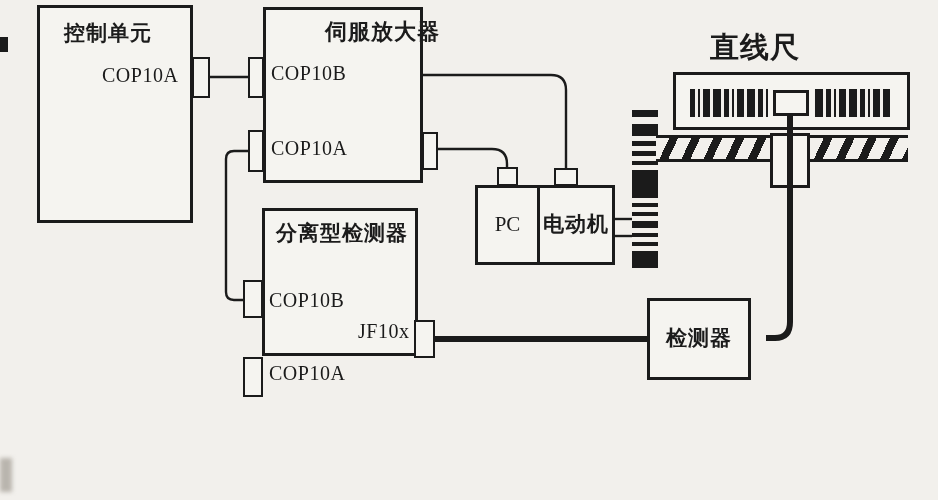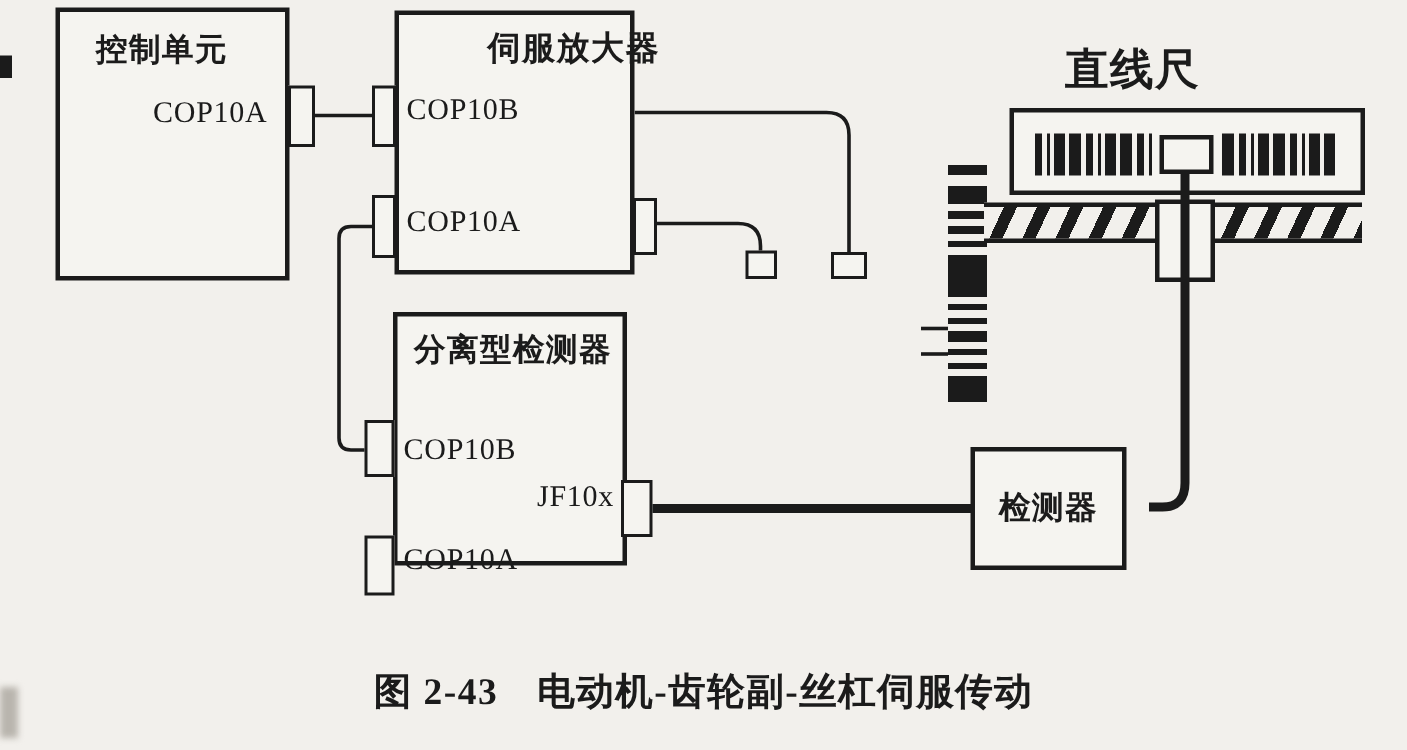--- a/index.html
+++ b/index.html
@@ -88,40 +88,49 @@
 
   <svg class="wires">
     <path class="thin" d="M210 77 H249"></path>
     <path class="thin" d="M423 75 H551 Q566 75 566 90 V169"></path>
     <path class="thin" d="M437 149 H492 Q507 149 507 164 V168"></path>
     <path class="thin" d="M249 151 H234 Q226 151 226 159 V292 Q226 300 234 300 H244"></path>
     <path class="thin" d="M614 219 H633"></path>
     <path class="thin" d="M614 236 H633"></path>
   </svg>
 
-  <div class="box" style="left:37px;top:5px;width:156px;height:182px;">
+  <div class="box" style="left:37px;top:5px;width:156px;height:218px;">
     <span class="lbl cn" style="left:24px;top:14px;font-size:21px;">控制单元</span>
     <span class="lbl port" style="left:62px;top:56px;">COP10A</span>
   </div>
 
   <div class="box" style="left:263px;top:7px;width:160px;height:176px;">
     <span class="lbl cn" style="left:19px;top:10px;font-size:22px;margin-left:40px;">伺服放大器</span>
     <span class="lbl port" style="left:5px;top:52px;">COP10B</span>
     <span class="lbl port" style="left:5px;top:127px;">COP10A</span>
   </div>
 
-  <div class="box" style="left:262px;top:208px;width:156px;height:169px;">
+  <div class="box" style="left:262px;top:208px;width:156px;height:148px;">
     <div class="lbl cn" style="left:11px;top:9px;font-size:21px;line-height:26px;">
       <div>分离型检测器</div>
     </div>
     <span class="lbl port" style="left:4px;top:78px;">COP10B</span>
     <span class="lbl port" style="left:93px;top:109px;">JF10x</span>
     <span class="lbl port" style="left:4px;top:151px;">COP10A</span>
   </div>
 
+  <div class="box" style="left:475px;top:185px;width:140px;height:80px;">
+    <div class="divider-v" style="left:59px;"></div>
+    <div class="centered" style="position:absolute;left:0;top:0;width:59px;height:74px;">
+      <span class="lbl" style="position:static;font-size:21px;">PC</span>
+    </div>
+    <div class="centered" style="position:absolute;left:62px;top:0;width:72px;height:74px;">
+      <span class="lbl cn" style="position:static;font-size:21px;">电动机</span>
+    </div>
+  </div>
 
   <div class="box centered" style="left:647px;top:298px;width:104px;height:82px;">
     <span class="lbl cn" style="position:static;font-size:21px;">检测器</span>
   </div>
 
   <div class="connector" style="left:192px;top:57px;width:18px;height:41px;"></div>
   <div class="connector" style="left:248px;top:57px;width:16px;height:41px;"></div>
   <div class="connector" style="left:248px;top:130px;width:16px;height:42px;"></div>
   <div class="connector" style="left:422px;top:132px;width:16px;height:38px;"></div>
   <div class="connector" style="left:497px;top:167px;width:21px;height:19px;"></div>
@@ -137,18 +146,17 @@
   <span class="lbl cn" style="left:710px;top:32px;font-size:29px;">直线尺</span>
   <div class="box" style="left:673px;top:72px;width:237px;height:58px;"></div>
   <div class="barcode"></div>
   <div class="reader"></div>
 
   <svg class="wires">
     <path class="thick" d="M435 339 H650"></path>
     <path class="thick" d="M766 338 H775 Q790 338 790 322 V114"></path>
   </svg>
 
-  <div class="caption">图 2-43　电动机-齿轮副-丝杠伺服传动</div>
 
   <div class="artifact" style="left:0;top:37px;width:8px;height:15px;"></div>
   <div class="artifact soft" style="left:0;top:458px;width:12px;height:34px;"></div>
 
 </div>
 
 </body></html>

